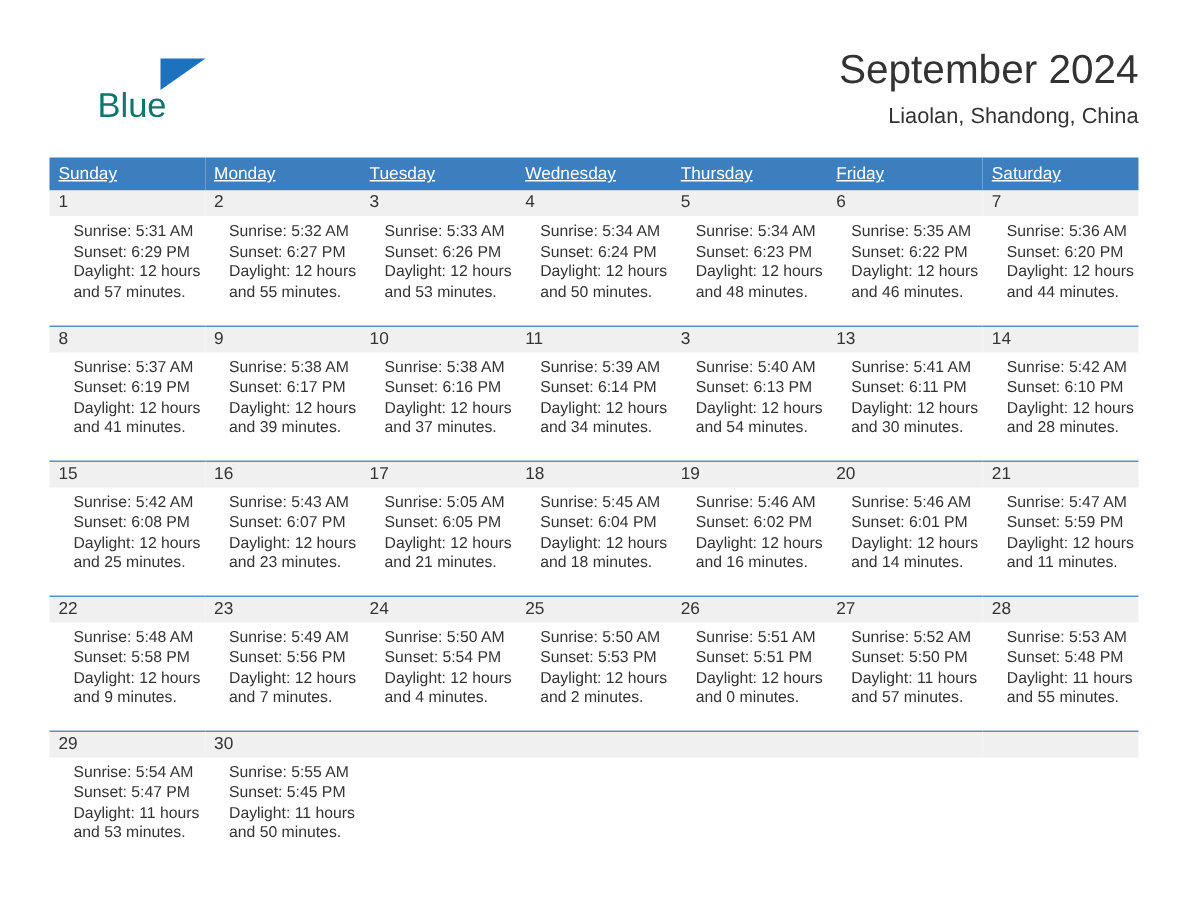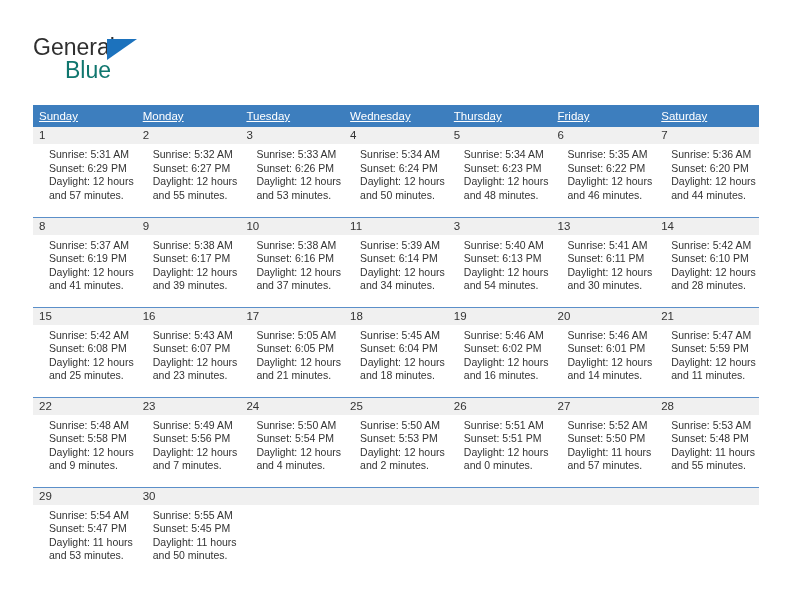--- a/index.html
+++ b/index.html
@@ -150,25 +150,28 @@
   }
 </style>
 </head>
 <body>
 
 <div class="page">
 
   <div class="header">
 
     <div class="brand">
-      <div class="brand-top">General</div>
       <div class="brand-triangle"></div>
       <div class="brand-bottom">Blue</div>
     </div>
 
+    <div class="title-block">
+      <h1 class="cal-title">September 2024</h1>
+      <div class="cal-subtitle">Liaolan, Shandong, China</div>
+    </div>
 
   </div>
 
   <table class="calendar">
     <thead>
       <tr>
         <th>Sunday</th>
         <th>Monday</th>
         <th>Tuesday</th>
         <th>Wednesday</th>

